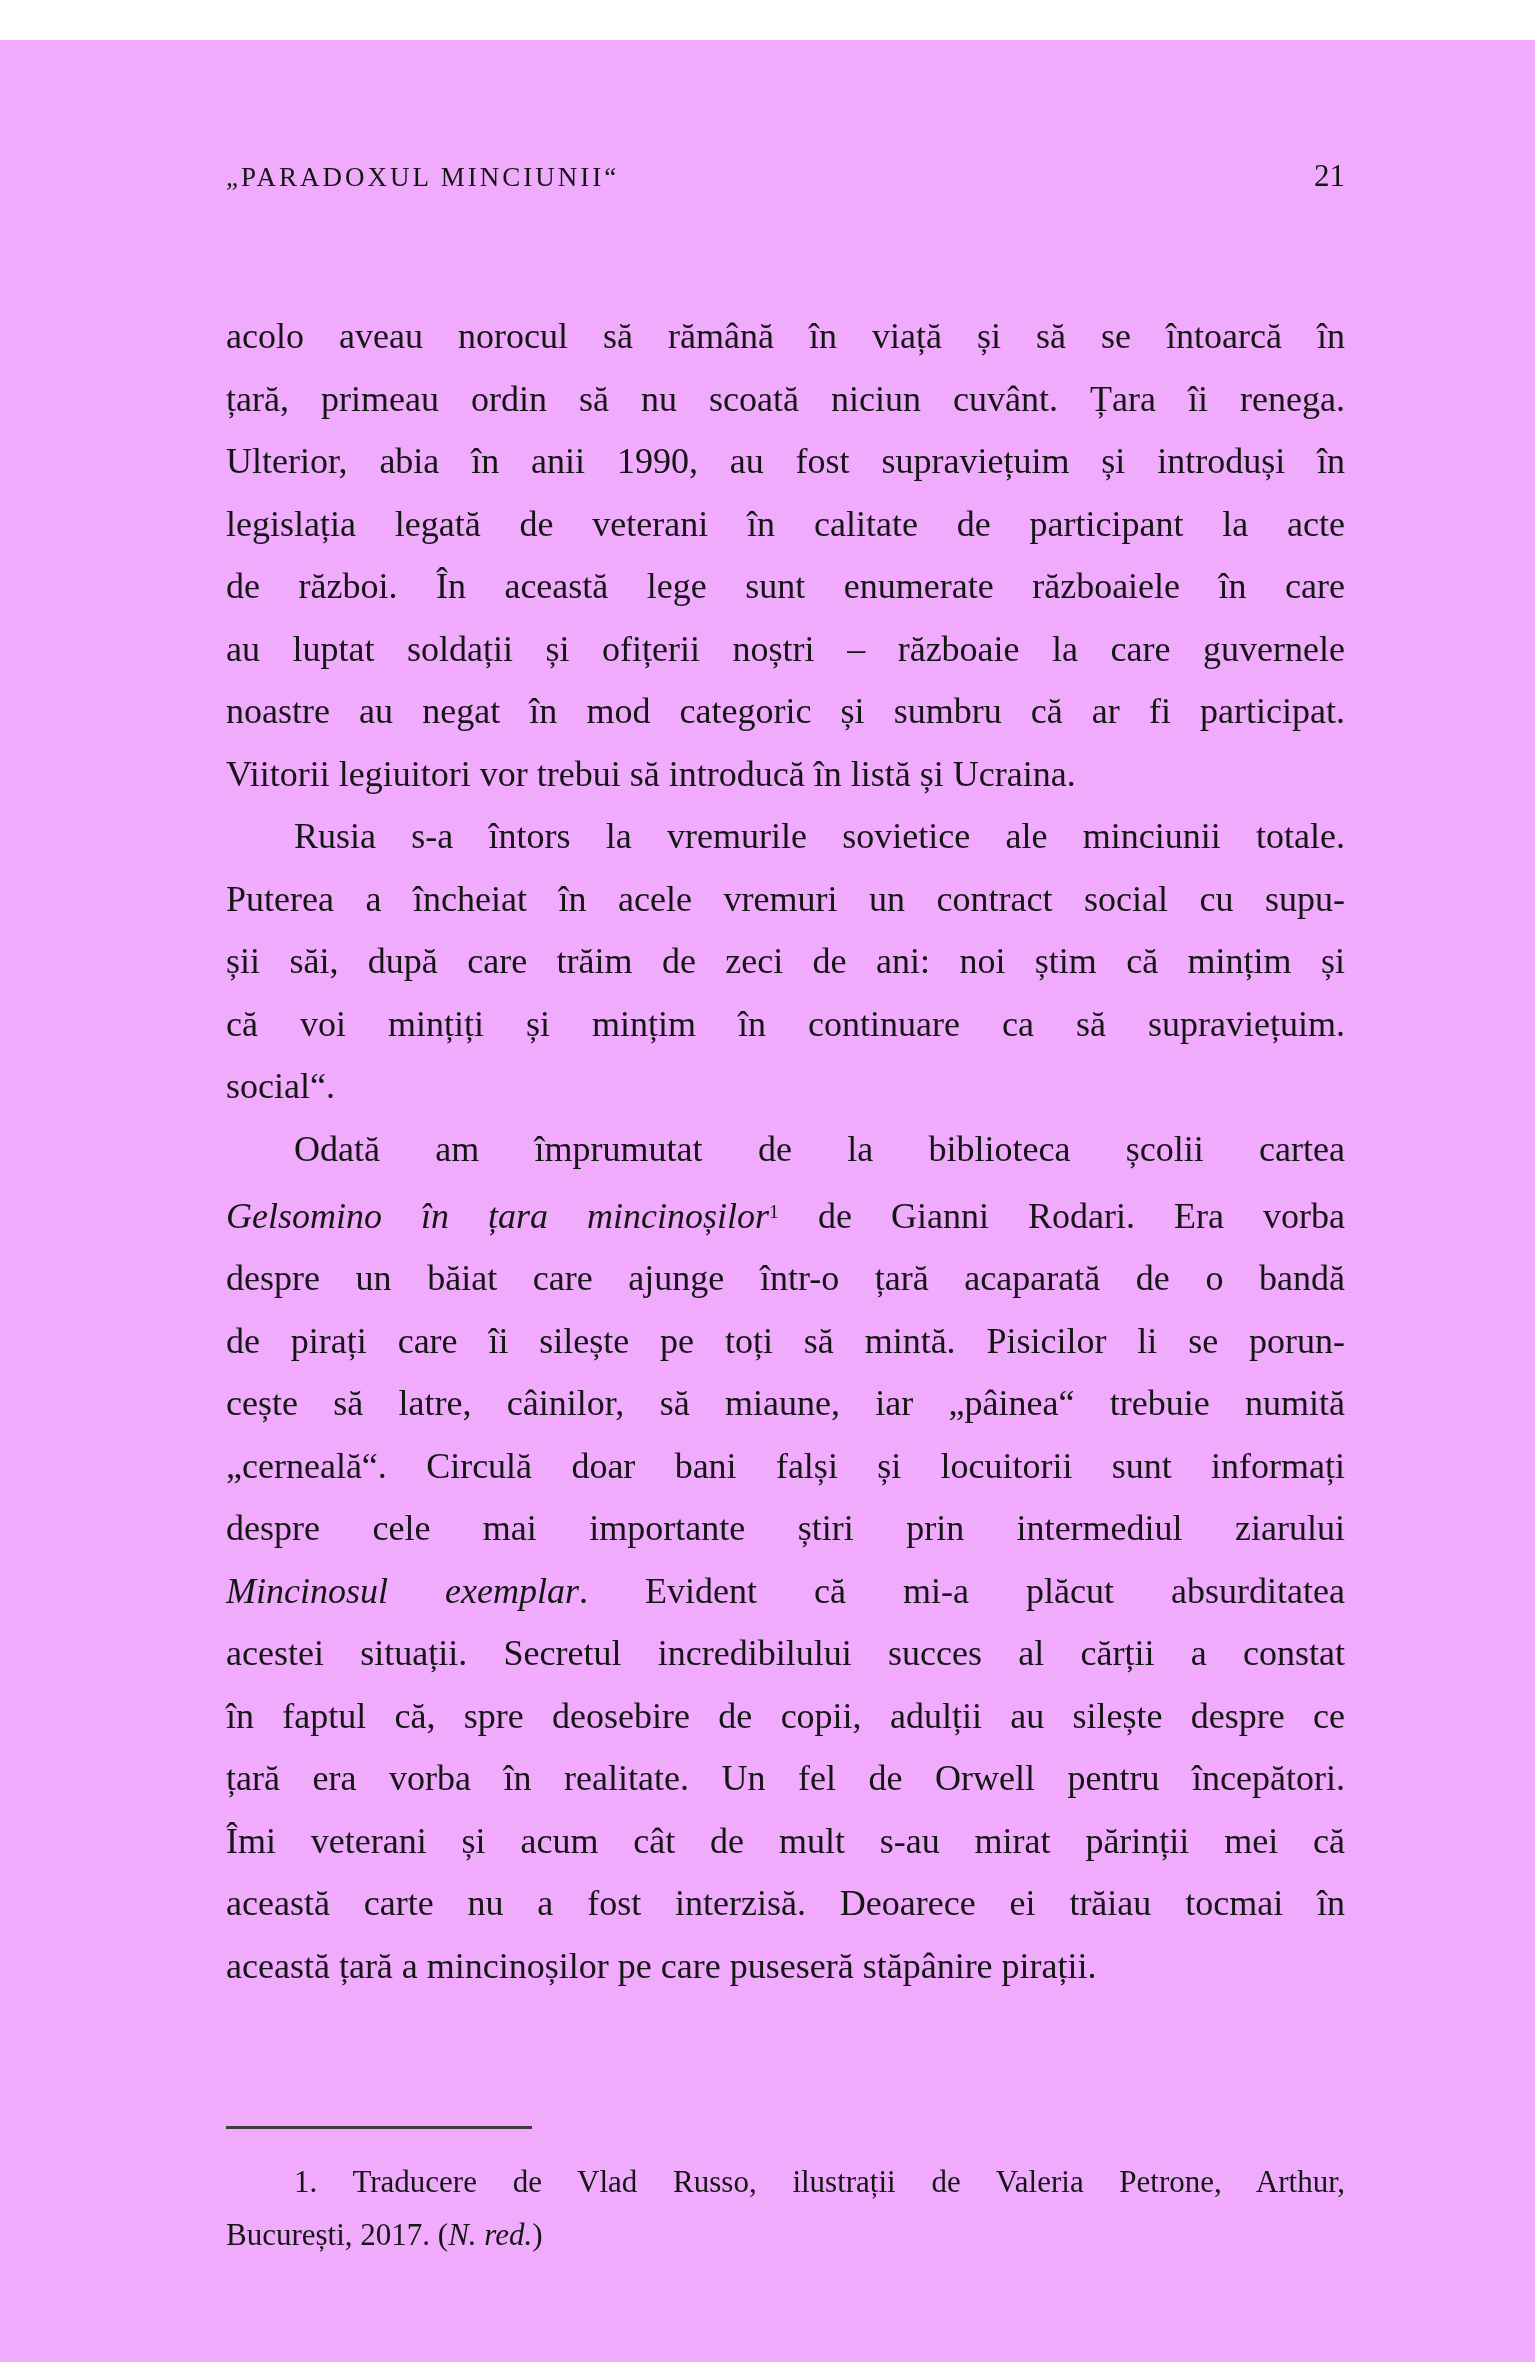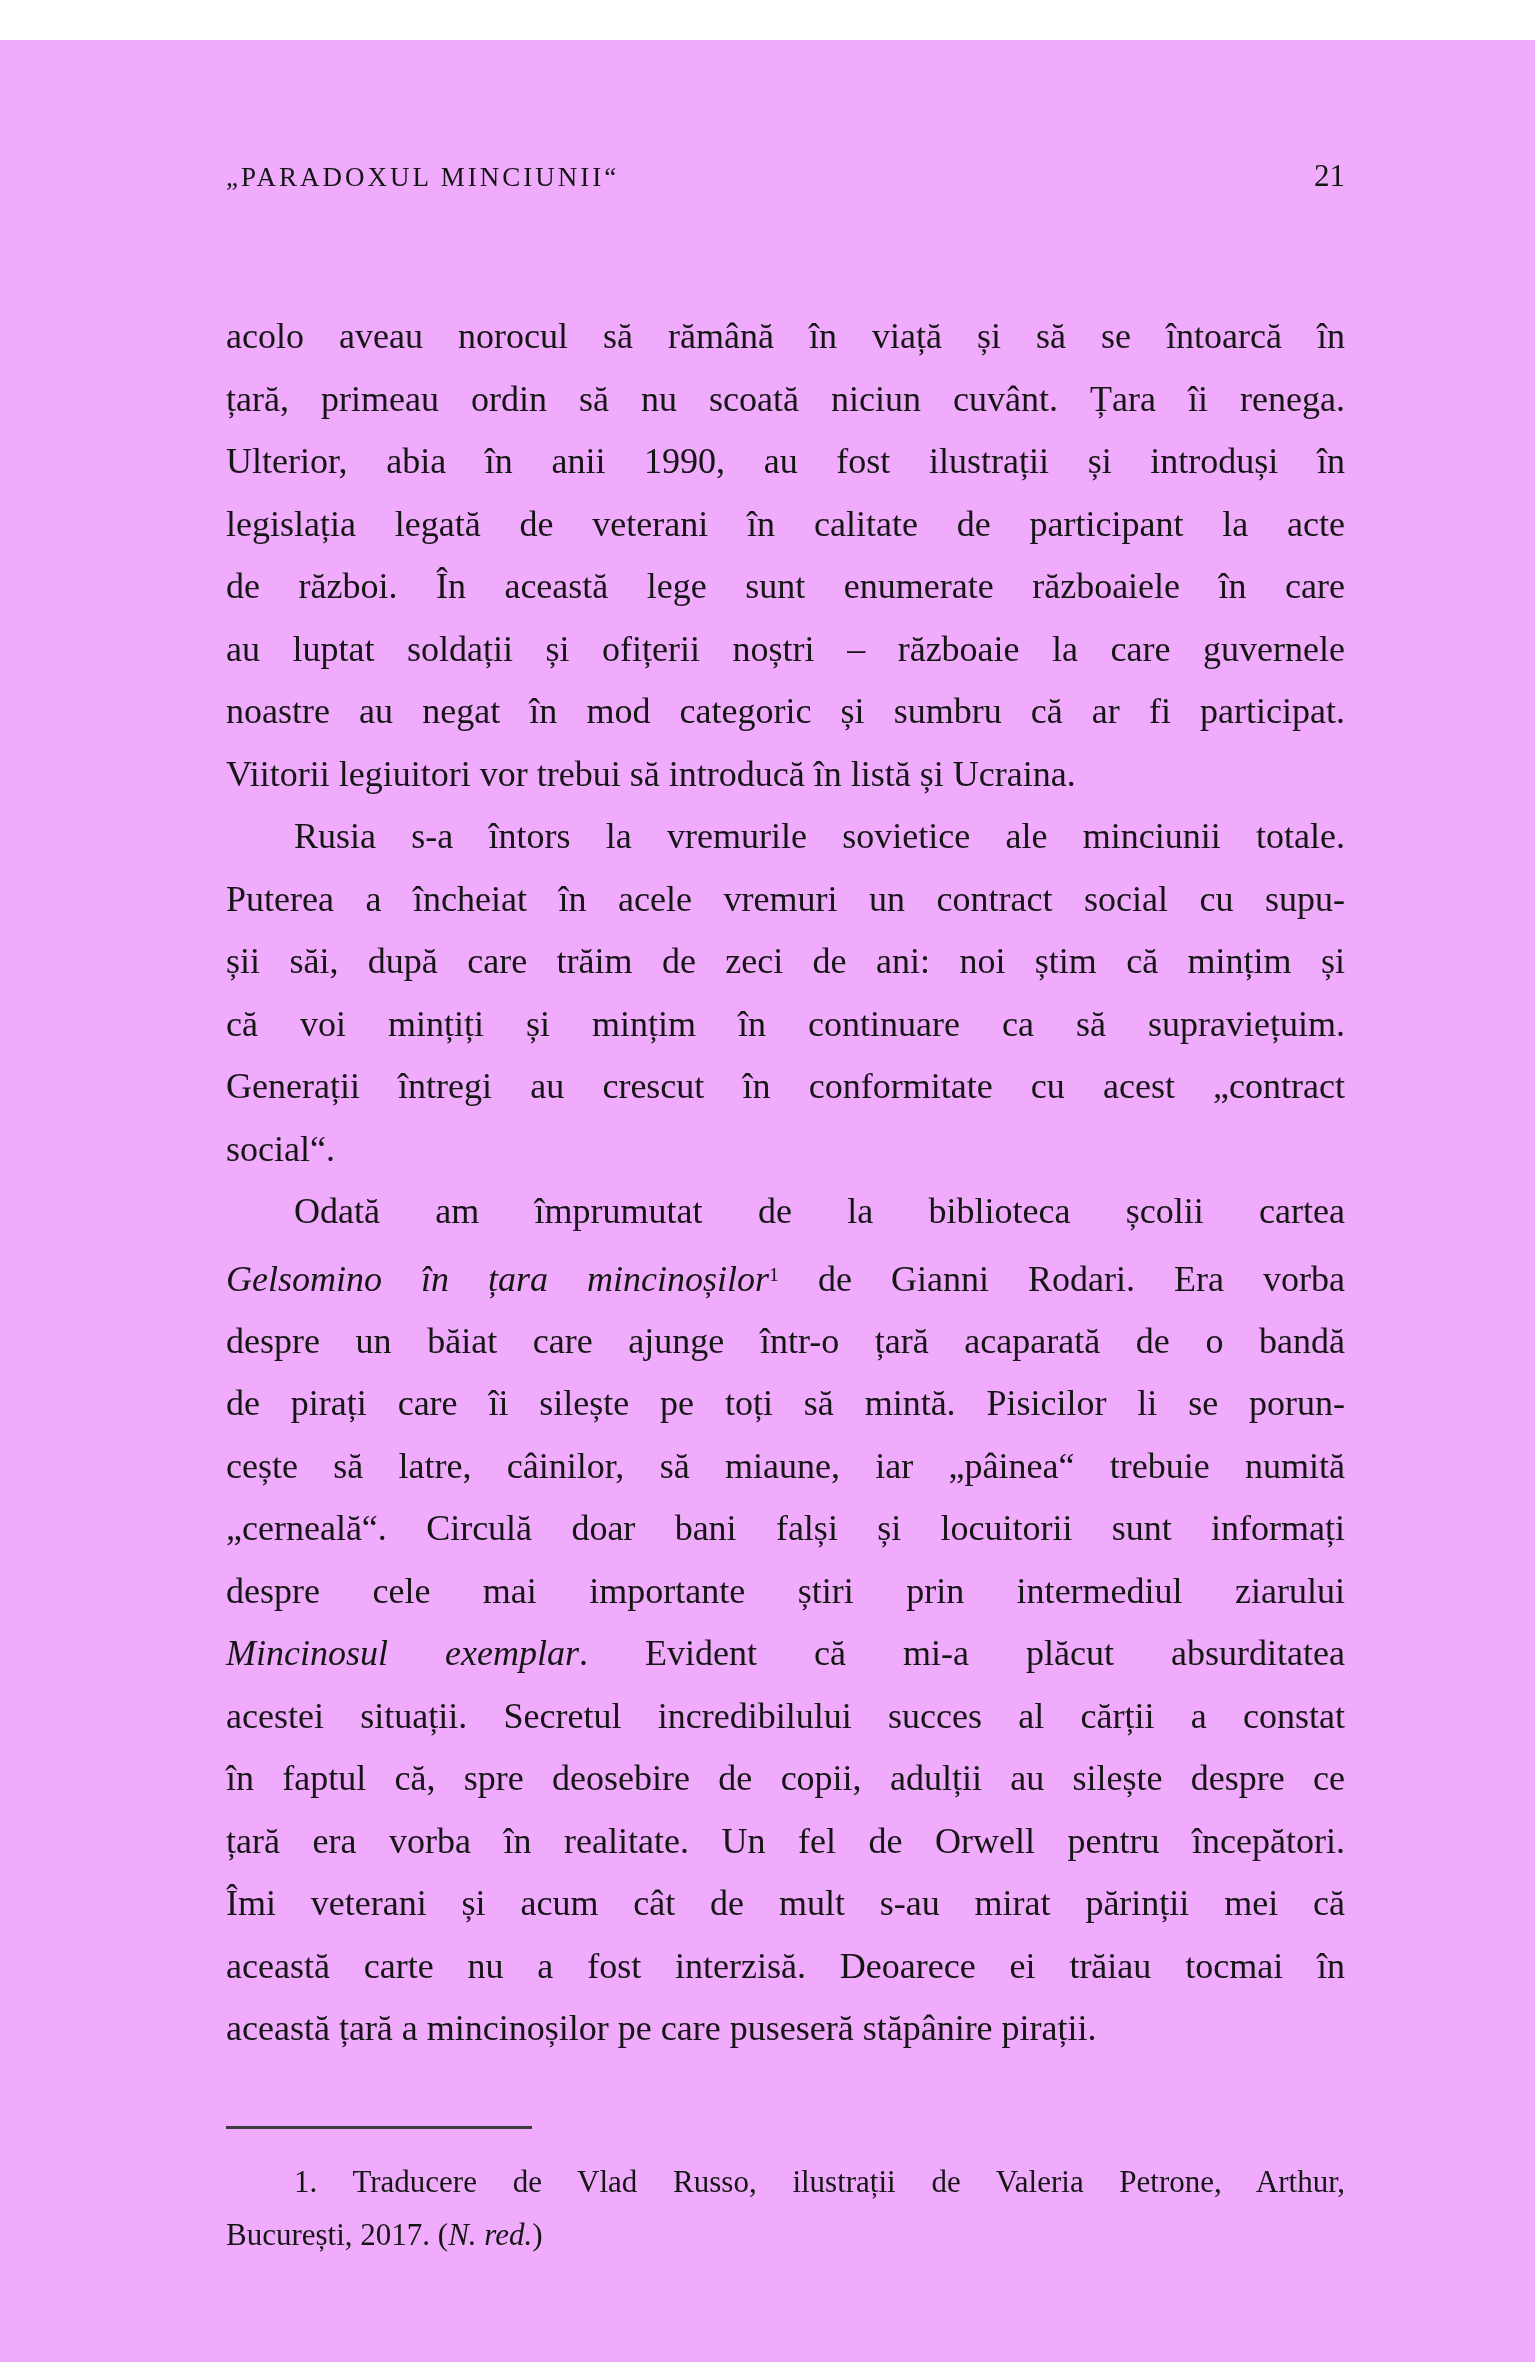--- a/index.html
+++ b/index.html
@@ -85,33 +85,32 @@
 <div class="page" style="color: rgb(21, 21, 21); background: #f0abfc; margin-top: 40px;">
   <div class="running-header">
     <span class="header-title">„PARADOXUL MINCIUNII“</span>
     <span class="page-num">21</span>
   </div>
 
   <div class="body-text">
       <div>
         <div class="line"><span>acolo aveau norocul să rămână în viață și să se întoarcă în</span></div>
         <div class="line"><span>țară, primeau ordin să nu scoată niciun cuvânt. Țara îi renega.</span></div>
-        <div class="line"><span>Ulterior, abia în anii 1990, au fost ilustrații și introduși în</span></div>
+        <div class="line"><span>Ulterior, abia în anii 1990, au fost supraviețuim și introduși în</span></div>
         <div class="line"><span>legislația legată de veterani în calitate de participant la acte</span></div>
         <div class="line"><span>de război. În această lege sunt enumerate războaiele în care</span></div>
         <div class="line"><span>au luptat soldații și ofițerii noștri – războaie la care guvernele</span></div>
         <div class="line"><span>noastre au negat în mod categoric și sumbru că ar fi participat.</span></div>
         <div class="line last"><span>Viitorii legiuitori vor trebui să introducă în listă și Ucraina.</span></div>
       </div>
       <div>
         <div class="line indent"><span>Rusia s-a întors la vremurile sovietice ale minciunii totale.</span></div>
         <div class="line"><span>Puterea a încheiat în acele vremuri un contract social cu supu-</span></div>
         <div class="line"><span>șii săi, după care trăim de zeci de ani: noi știm că mințim și</span></div>
         <div class="line"><span>că voi mințiți și mințim în continuare ca să supraviețuim.</span></div>
-        <div class="line"><span>Generații întregi au crescut în conformitate cu acest „contract</span></div>
         <div class="line last"><span>social“.</span></div>
       </div>
       <div>
         <div class="line indent"><span>Odată am împrumutat de la biblioteca școlii cartea</span></div>
         <div class="line"><span class="italic">Gelsomino în țara mincinoșilor</span><span class="sup">1</span><span> de Gianni Rodari. Era vorba</span></div>
         <div class="line"><span>despre un băiat care ajunge într-o țară acaparată de o bandă</span></div>
         <div class="line"><span>de pirați care îi silește pe toți să mintă. Pisicilor li se porun-</span></div>
         <div class="line"><span>cește să latre, câinilor, să miaune, iar „pâinea“ trebuie numită</span></div>
         <div class="line"><span>„cerneală“. Circulă doar bani falși și locuitorii sunt informați</span></div>
         <div class="line"><span>despre cele mai importante știri prin intermediul ziarului</span></div>

